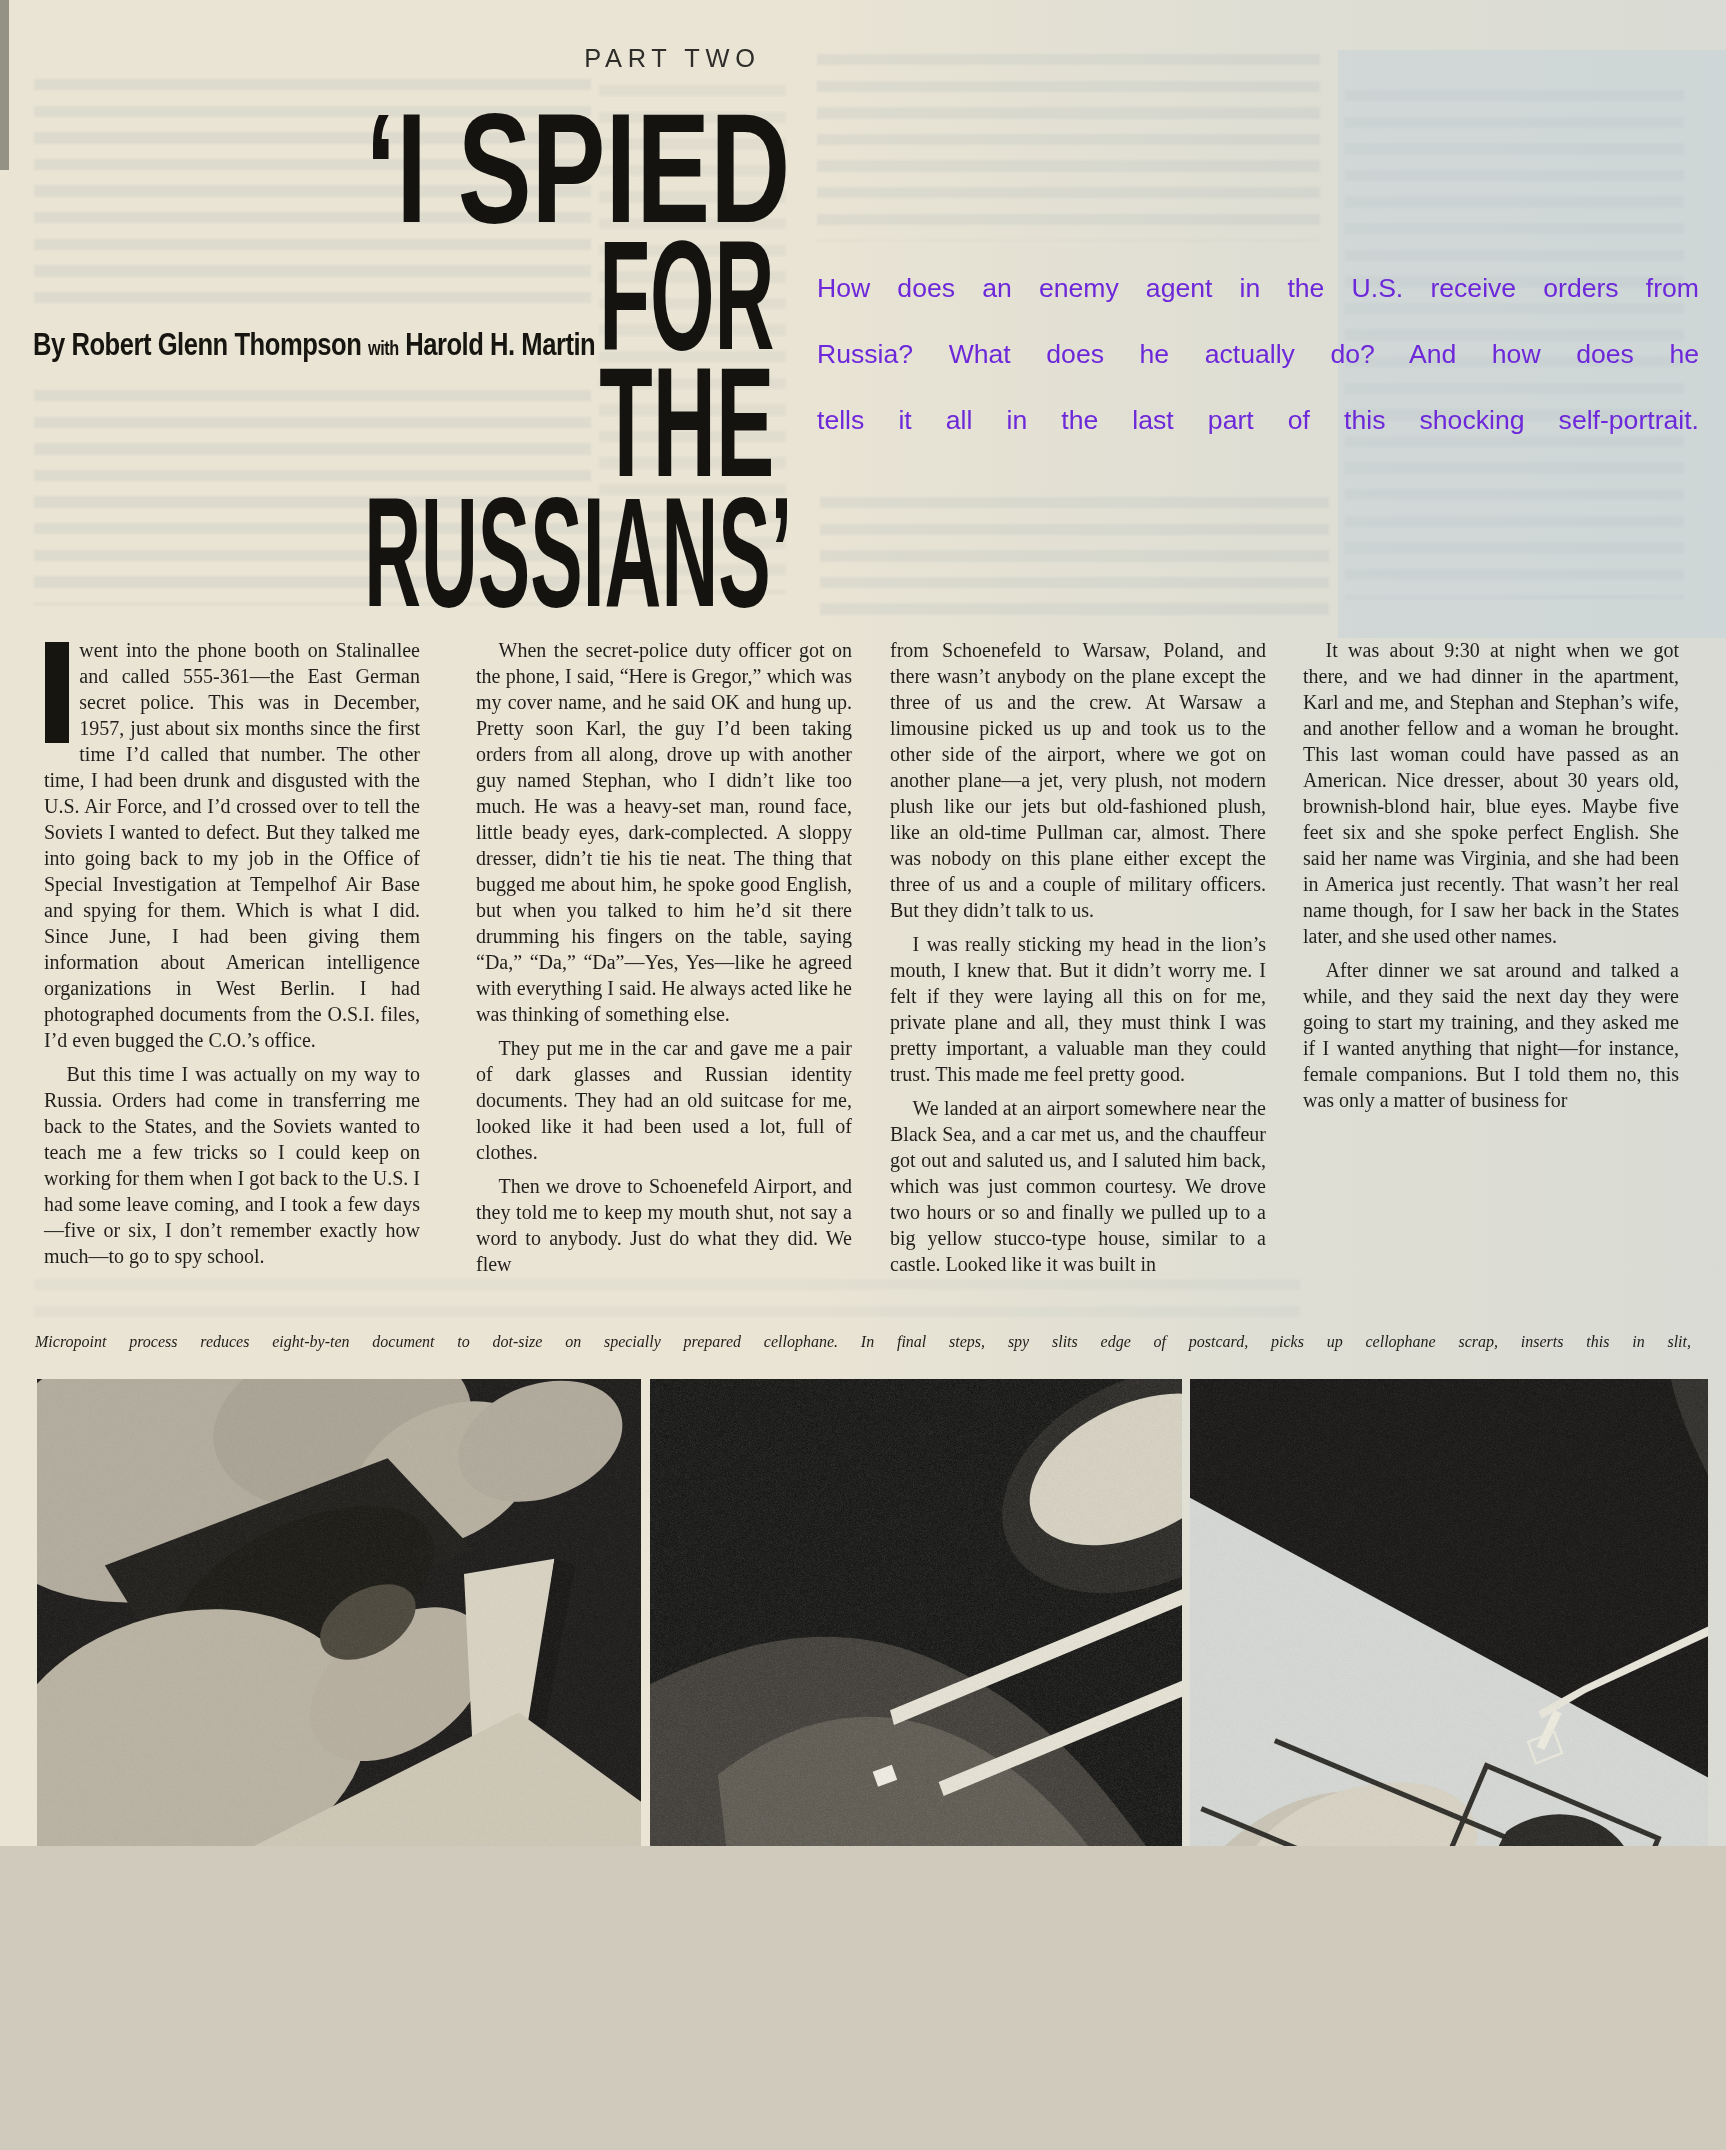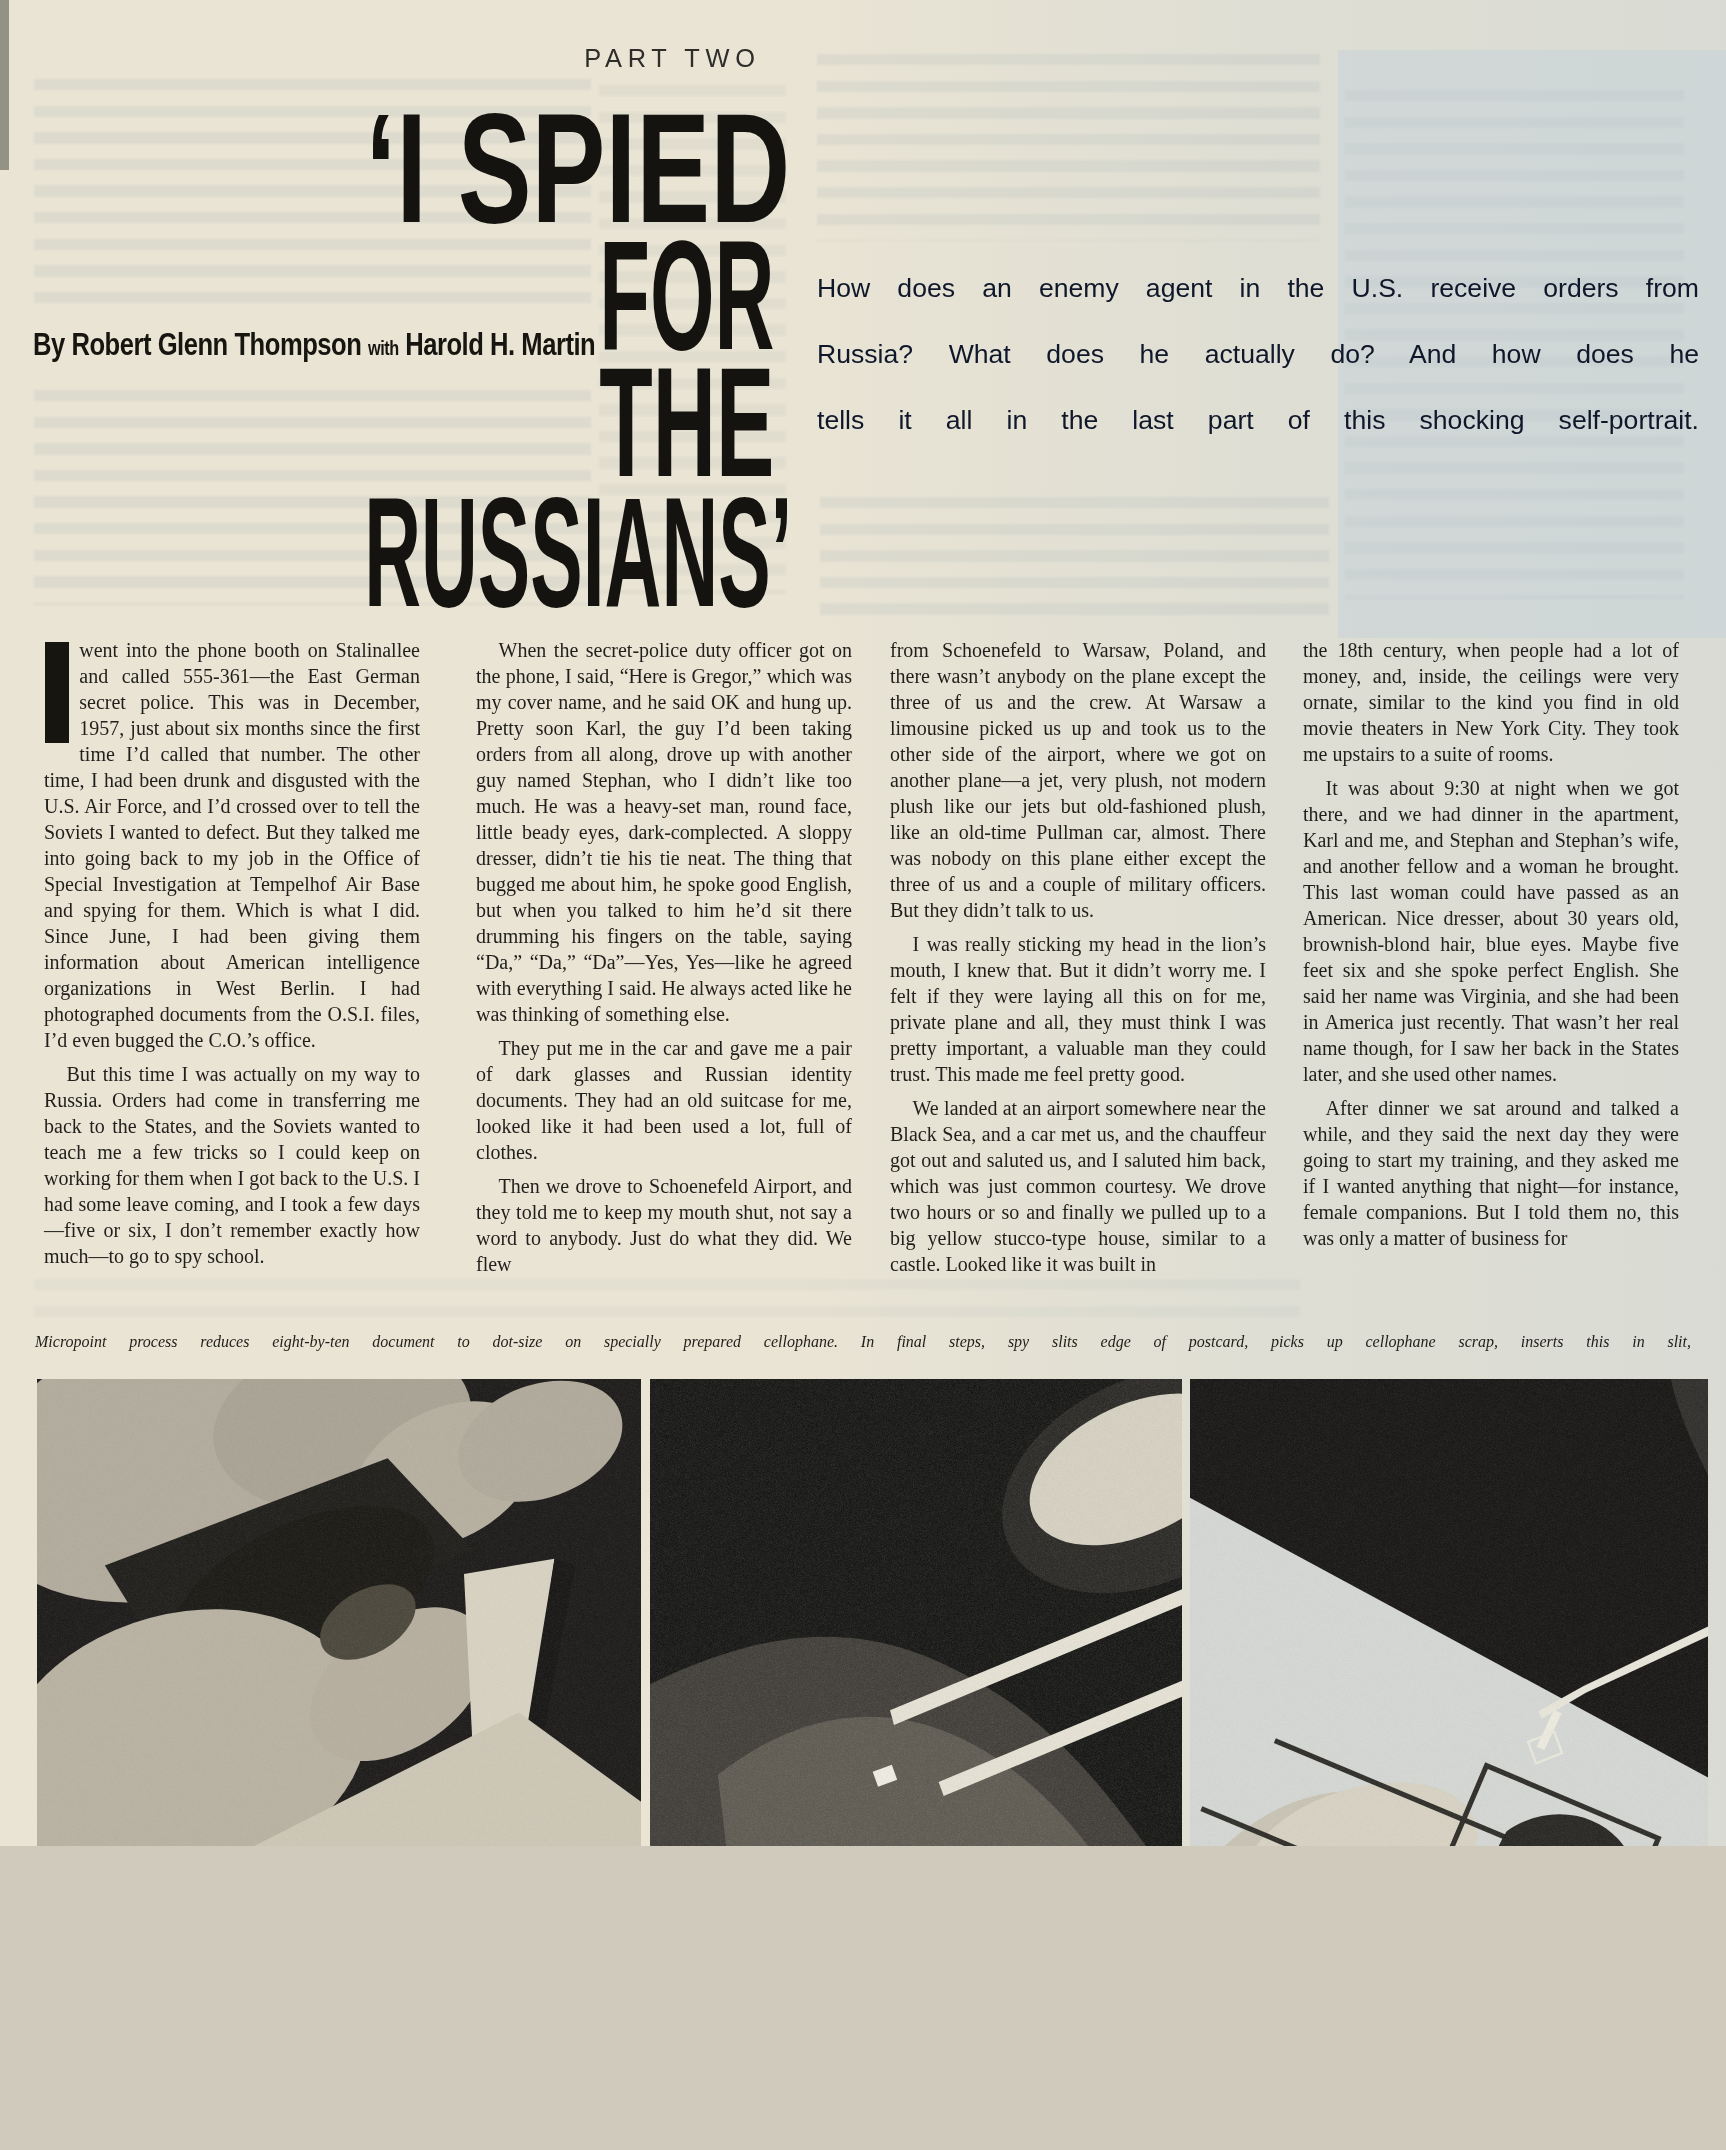--- a/index.html
+++ b/index.html
@@ -15,21 +15,21 @@
   .ghost{position:absolute;filter:blur(1.1px);opacity:.75;
       background:repeating-linear-gradient(180deg, rgba(128,150,164,0.15) 0px, rgba(128,150,164,0.15) 11.3px,
       rgba(0,0,0,0) 11.3px, rgba(0,0,0,0) 26.6px);}
   .part-label{position:absolute;left:565px;top:44px;width:215px;text-align:center;
       font-family:"Liberation Sans",sans-serif;font-size:25.4px;letter-spacing:5.7px;color:#2e2d2a;}
   .headline{position:absolute;left:362px;top:95px;width:435px;height:517px;}
   .byline{position:absolute;left:33px;top:326px;white-space:nowrap;transform:scaleX(0.80);transform-origin:left top;
       font-family:"Liberation Sans",sans-serif;font-weight:700;font-size:32px;color:#17150f;letter-spacing:-0.6px;}
   .byline .with{font-size:20.3px;font-weight:700;}
   .deck{position:absolute;left:817px;top:255px;width:882px;
-      font-family:"Liberation Sans",sans-serif;font-size:26.6px;color:#0f172a;}
+      font-family:"Liberation Sans",sans-serif;font-size:26.6px;color:#6d28d9;}
   .deck div{height:66px;line-height:66px;text-align:justify;text-align-last:justify;}
   .col{position:absolute;top:629px;width:392px;height:718px;overflow:hidden;
       font-size:20px;line-height:26px;text-align:justify;}
   .col p{margin:8px;text-indent:22.6px;}
   .col p.cont{text-indent:0;}
   .dropcap{float:left;width:24px;height:101px;background:#17150f;color:#17150f;
       overflow:hidden;font-size:6.8px;margin:4.5px 10.2px 0 1.1px;}
   .caption{position:absolute;left:35px;top:1333px;width:1656px;font-style:italic;font-size:16px;
       color:#1f1e19;text-align:justify;text-align-last:justify;}
   .photo{position:absolute;top:1379px;height:685px;background:#141312;overflow:hidden;}
@@ -90,21 +90,20 @@
     <p>When the secret-police duty officer got on the phone, I said, “Here is Gregor,” which was my cover name, and he said OK and hung up. Pretty soon Karl, the guy I’d been taking orders from all along, drove up with another guy named Stephan, who I didn’t like too much. He was a heavy-set man, round face, little beady eyes, dark-complected. A sloppy dresser, didn’t tie his tie neat. The thing that bugged me about him, he spoke good English, but when you talked to him he’d sit there drumming his fingers on the table, saying “Da,” “Da,” “Da”—Yes, Yes—like he agreed with everything I said. He always acted like he was thinking of something else.</p>
     <p>They put me in the car and gave me a pair of dark glasses and Russian identity documents. They had an old suitcase for me, looked like it had been used a lot, full of clothes.</p>
     <p>Then we drove to Schoenefeld Airport, and they told me to keep my mouth shut, not say a word to anybody. Just do what they did. We flew</p>
   </div>
   <div class="col" style="left:882px;">
     <p class="cont">from Schoenefeld to Warsaw, Poland, and there wasn’t anybody on the plane except the three of us and the crew. At Warsaw a limousine picked us up and took us to the other side of the airport, where we got on another plane—a jet, very plush, not modern plush like our jets but old-fashioned plush, like an old-time Pullman car, almost. There was nobody on this plane either except the three of us and a couple of military officers. But they didn’t talk to us.</p>
     <p>I was really sticking my head in the lion’s mouth, I knew that. But it didn’t worry me. I felt if they were laying all this on for me, private plane and all, they must think I was pretty important, a valuable man they could trust. This made me feel pretty good.</p>
     <p>We landed at an airport somewhere near the Black Sea, and a car met us, and the chauffeur got out and saluted us, and I saluted him back, which was just common courtesy. We drove two hours or so and finally we pulled up to a big yellow stucco-type house, similar to a castle. Looked like it was built in</p>
   </div>
   <div class="col" style="left:1295px;">
-    <p class="cont">the 18th century, when people had a lot of money, and, inside, the ceilings were very ornate, similar to the kind you find in old movie theaters in New York City. They took me upstairs to a suite of rooms.</p>
     <p>It was about 9:30 at night when we got there, and we had dinner in the apartment, Karl and me, and Stephan and Stephan’s wife, and another fellow and a woman he brought. This last woman could have passed as an American. Nice dresser, about 30 years old, brownish-blond hair, blue eyes. Maybe five feet six and she spoke perfect English. She said her name was Virginia, and she had been in America just recently. That wasn’t her real name though, for I saw her back in the States later, and she used other names.</p>
     <p>After dinner we sat around and talked a while, and they said the next day they were going to start my training, and they asked me if I wanted anything that night—for instance, female companions. But I told them no, this was only a matter of business for</p>
   </div>
 
   <div class="caption">Micropoint process reduces eight-by-ten document to dot-size on specially prepared cellophane. In final steps, spy slits edge of postcard, picks up cellophane scrap, inserts this in slit,</div>
 
   <svg width="0" height="0" style="position:absolute" aria-hidden="true">
     <defs>
       <filter id="grainNoise">
           <feTurbulence type="fractalNoise" baseFrequency="0.8" numOctaves="2"></feTurbulence>

